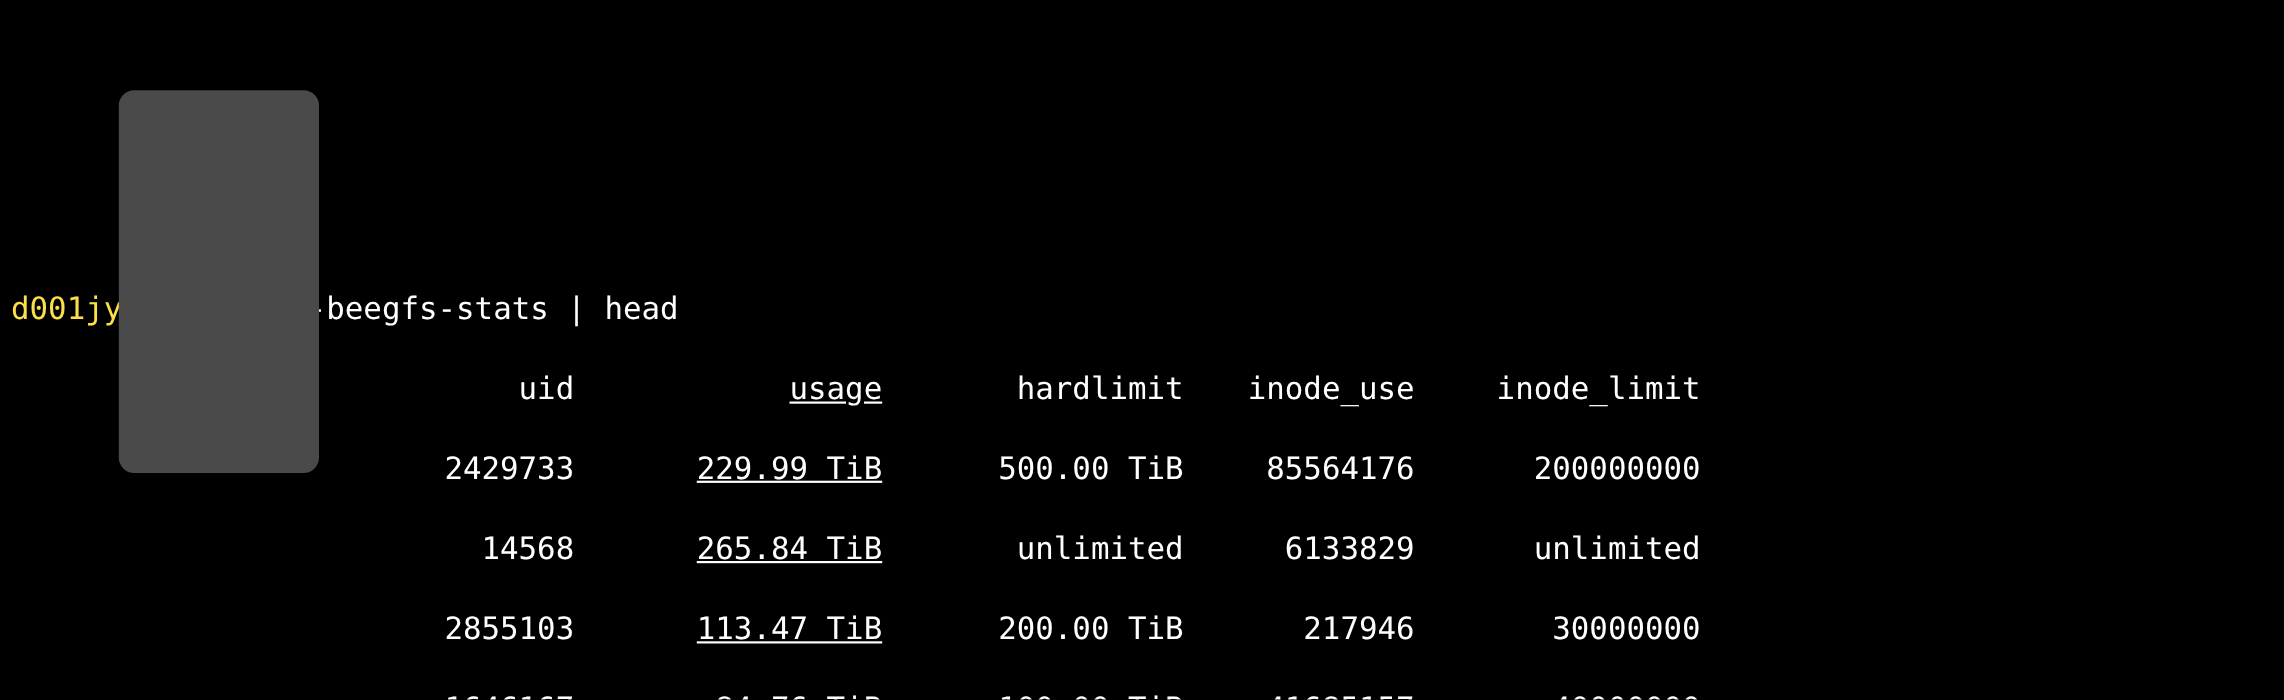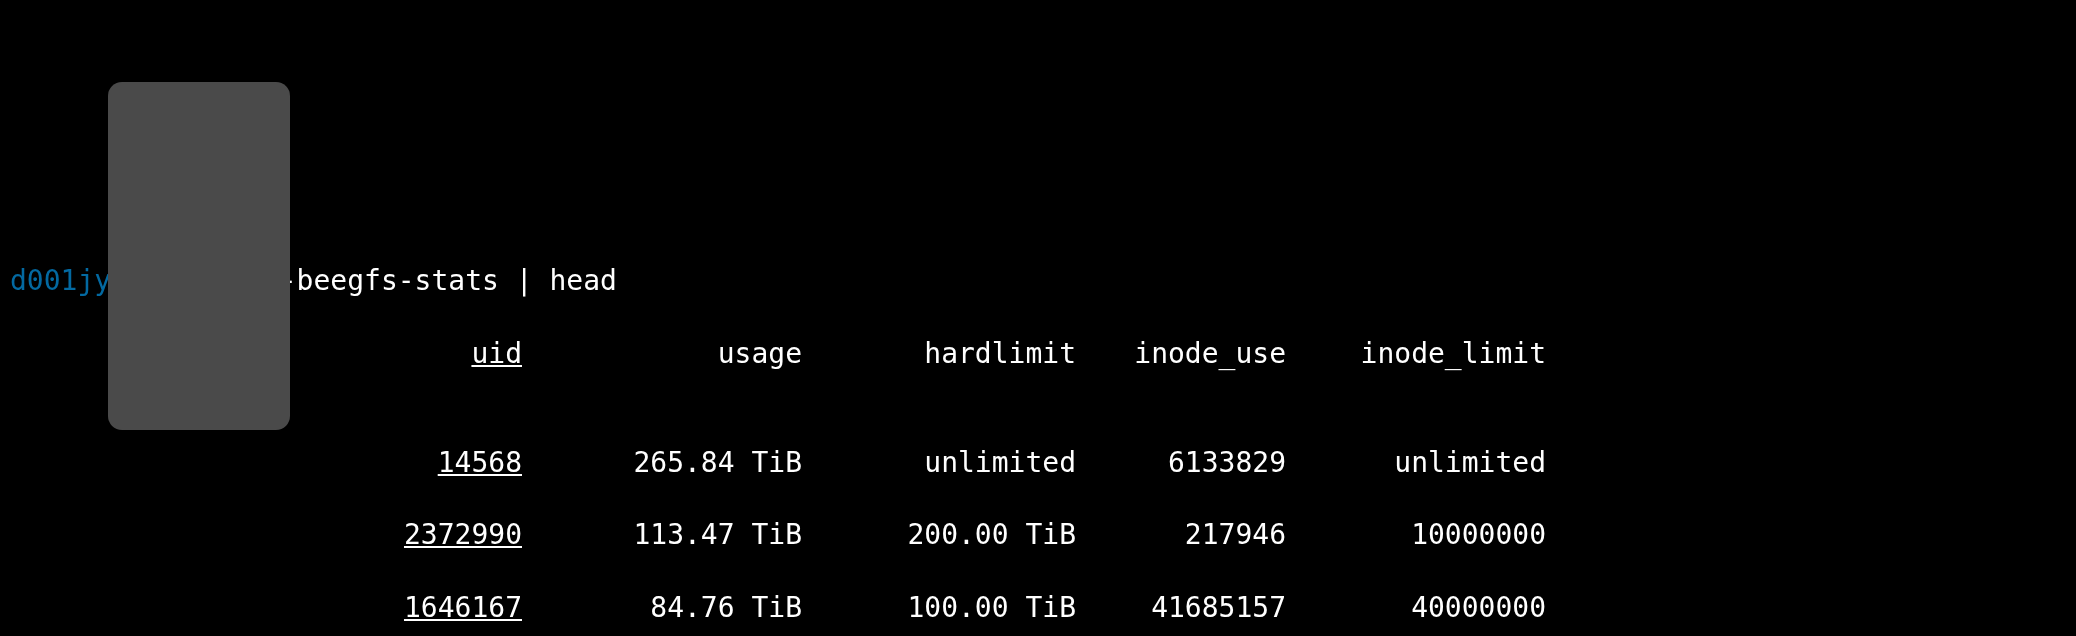--- a/index.html
+++ b/index.html
@@ -31,58 +31,58 @@
       z-index: 2;
     }
     .terminal-content {
       position: relative;
       z-index: 1;
     }
     .prompt-line {
       display: block;
     }
     .prompt-host {
-      color: #0369a1;
+      color: #fde047;
     }
     .prompt-tilde {
       color: #fff;
     }
     .prompt-gt {
       color: #fff;
     }
     .cmd {
       color: #fff;
     }
     .header-row, .data-row {
       display: block;
     }
     .col {
       display: inline-block;
       text-align: right;
     }
     .col-user { width: 262px; }
-    .col-uid { width: 250px; text-decoration: underline; }
-    .col-usage { width: 280px; }
+    .col-uid { width: 250px; }
+    .col-usage { width: 280px; text-decoration: underline; }
     .col-hardlimit { width: 274px; }
     .col-inode-use { width: 210px; }
     .col-inode-limit { width: 260px; }
   </style>
 </head>
 <body>
 
 
 
 <div class="redaction-box"></div>
 
 <div class="terminal-content">
 <span class="prompt-line"><span class="prompt-host">d001</span><span class="prompt-host">jyalim</span><span>$</span><span class="prompt-tilde">~</span><span class="prompt-gt">&gt;</span><span class="cmd">get-beegfs-stats | head</span></span>
 <span class="header-row"><span class="col col-user">user</span><span class="col col-uid">uid</span><span class="col col-usage">usage</span><span class="col col-hardlimit">hardlimit</span><span class="col col-inode-use">inode_use</span><span class="col col-inode-limit">inode_limit</span></span>
-<div id="rows-container">
+<div id="rows-container"><span class="data-row"><span class="col col-user"></span><span class="col col-uid">2429733</span><span class="col col-usage">229.99 TiB</span><span class="col col-hardlimit">500.00 TiB</span><span class="col col-inode-use">85564176</span><span class="col col-inode-limit">200000000</span></span>
 <span class="data-row"><span class="col col-user"></span><span class="col col-uid">14568</span><span class="col col-usage">265.84 TiB</span><span class="col col-hardlimit">unlimited</span><span class="col col-inode-use">6133829</span><span class="col col-inode-limit">unlimited</span></span>
-<span class="data-row"><span class="col col-user"></span><span class="col col-uid">2372990</span><span class="col col-usage">113.47 TiB</span><span class="col col-hardlimit">200.00 TiB</span><span class="col col-inode-use">217946</span><span class="col col-inode-limit">10000000</span></span>
+<span class="data-row"><span class="col col-user"></span><span class="col col-uid">2855103</span><span class="col col-usage">113.47 TiB</span><span class="col col-hardlimit">200.00 TiB</span><span class="col col-inode-use">217946</span><span class="col col-inode-limit">30000000</span></span>
 <span class="data-row"><span class="col col-user"></span><span class="col col-uid">1646167</span><span class="col col-usage">84.76 TiB</span><span class="col col-hardlimit">100.00 TiB</span><span class="col col-inode-use">41685157</span><span class="col col-inode-limit">40000000</span></span>
 
 
 
 
 
 </div>
 
 </div>
 

